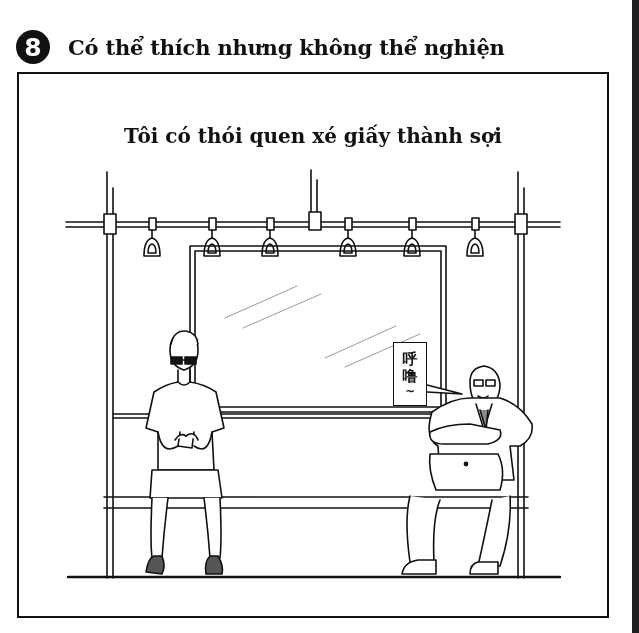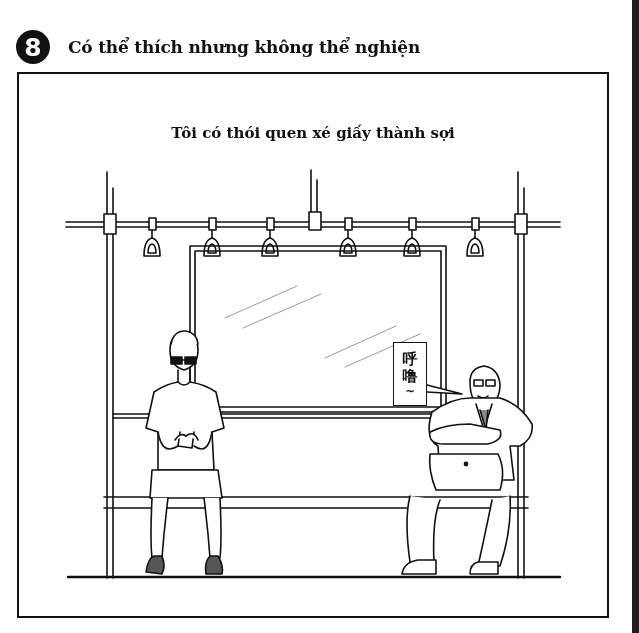--- a/index.html
+++ b/index.html
@@ -8,30 +8,30 @@
       font-family: "DejaVu Serif", "Liberation Serif", serif;
     }
     .right-strip { position: absolute; left: 632px; top: 0; width: 7px; height: 633px; background: #1e1e1e; }
     .heading { position: absolute; left: 16px; top: 30px; height: 34px; display: flex; align-items: center; }
     .badge {
       width: 34px; height: 34px; border-radius: 50%; background: #111;
       color: #fff; font-family: "DejaVu Sans", sans-serif; font-weight: bold; font-size: 25px;
       display: flex; align-items: center; justify-content: center; line-height: 1;
     }
     .heading-title {
-      margin-left: 18px; font-weight: bold; font-size: 17px; color: #111; letter-spacing: -0.2px;
+      margin-left: 18px; font-weight: bold; font-size: 21px; color: #111; letter-spacing: -0.2px;
       font-family: "DejaVu Serif", "Liberation Serif", serif;
     }
     .panel {
       position: absolute; left: 17px; top: 72px; width: 592px; height: 546px;
       border: 2px solid #111; box-sizing: border-box; background: #fff;
     }
     .caption {
       position: absolute; left: 0; top: 50px; width: 100%; text-align: center;
-      font-weight: bold; font-size: 15px; color: #111;
+      font-weight: bold; font-size: 20px; color: #111;
       font-family: "DejaVu Serif", "Liberation Serif", serif;
     }
     .scene { position: absolute; left: 0; top: 0; }
     .bubble {
       position: absolute; left: 393px; top: 342px; width: 34px; height: 64px;
       border: 1.5px solid #111; background: #fff; box-sizing: border-box;
       display: flex; flex-direction: column; align-items: center; justify-content: center;
       font-family: "DejaVu Sans", sans-serif; font-weight: bold; color: #111;
     }
     .bubble span { display: block; font-size: 15px; line-height: 17px; }

